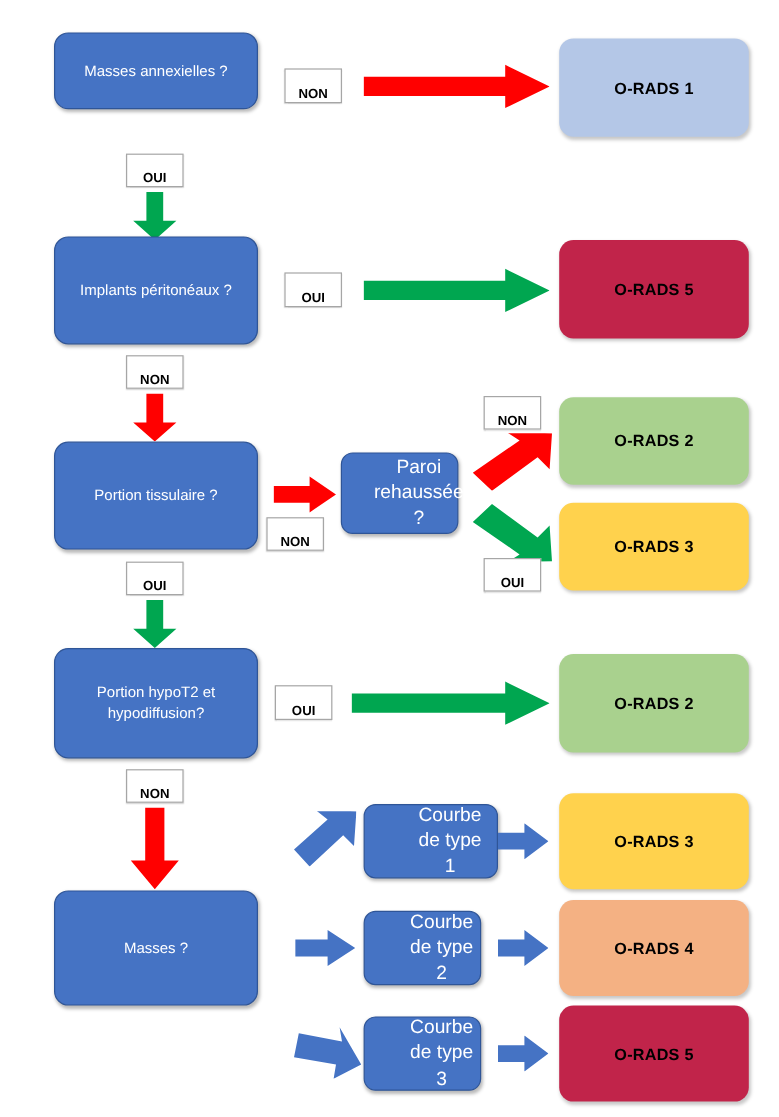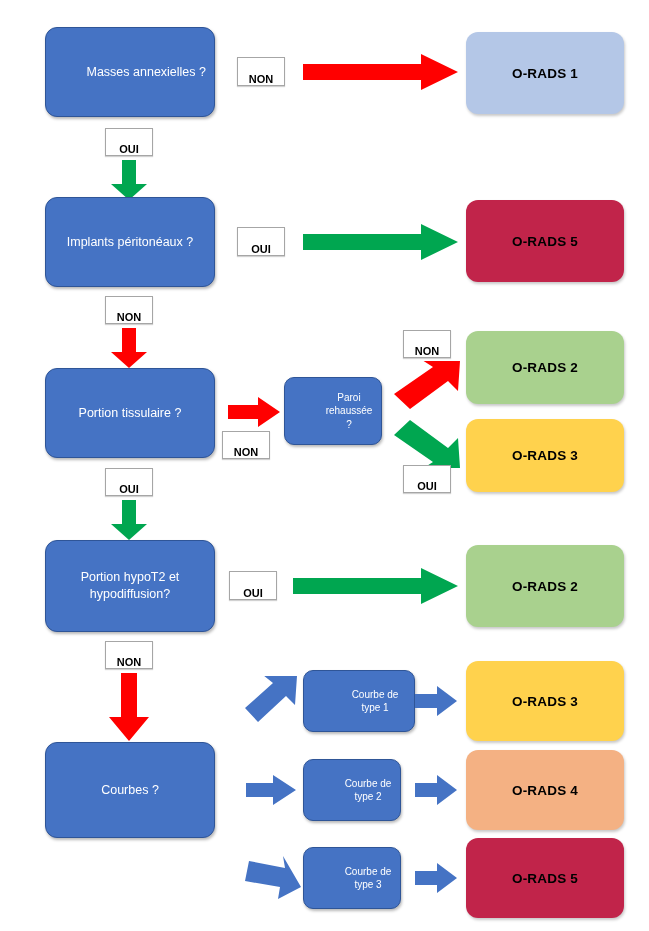--- a/index.html
+++ b/index.html
@@ -29,21 +29,21 @@
     color: #ffffff;
     font-size: 12.5px;
     font-weight: 400;
     line-height: 1.35;
     padding: 4px 8px;
     background: #4573C4;
     border: 1px solid #2F5597;
     box-shadow: 1px 2px 3px rgba(0,0,0,0.28);
   }
   .node.small {
-    font-size: 10px;
+    font-size: 16px;
     border-radius: 10px;
     padding-left: 40px;
   }
   
   .outcome {
     position: absolute;
     box-sizing: border-box;
     border-radius: 12px;
     display: flex;
     align-items: center;
@@ -75,21 +75,21 @@
     position: absolute;
     display: block;
   }
   .arrow svg { display: block; width: 100%; height: 100%; }
 </style>
 </head>
 <body>
 
 <div id="canvas">
 
-  <div class="node" style="left:45px; top:27px; width:170px; height:90px;justify-content:flex-end;">
+  <div class="node" style="left:45px; top:27px; width:170px; height:64px;">
     <span>Masses annexielles ?</span>
   </div>
 
   <div class="elabel" style="left:237px; top:57px; width:48px; height:29px;">
     <span>NON</span>
   </div>
 
   <div class="arrow" style="left:303px; top:52px; width:155px; height:40px;">
     <svg viewBox="0 0 155 40" preserveAspectRatio="none">
       <polygon points="0,12 118,12 118,2 155,20 118,38 118,28 0,28" fill="#FF0000"></polygon>
@@ -216,21 +216,21 @@
     <span>NON</span>
   </div>
 
   <div class="arrow" style="left:107px; top:673px; width:44px; height:68px;">
     <svg viewBox="0 0 44 68" preserveAspectRatio="none">
       <polygon points="14,0 30,0 30,44 42,44 22,68 2,44 14,44" fill="#FF0000"></polygon>
     </svg>
   </div>
 
   <div class="node" style="left:45px; top:742px; width:170px; height:96px;">
-    <span>Courbes ?</span>
+    <span>Masses ?</span>
   </div>
 
   <div class="arrow" style="left:245px; top:676px; width:52px; height:46px;">
     <svg viewBox="0 0 52 46" preserveAspectRatio="none">
       <polygon points="52,0 50,29 41,20 13,46 0,32 28,7 18,-1" fill="#4573C4"></polygon>
     </svg>
   </div>
 
   <div class="node small" style="left:303px; top:670px; width:112px; height:62px;">
     <span>Courbe de type 1</span>

